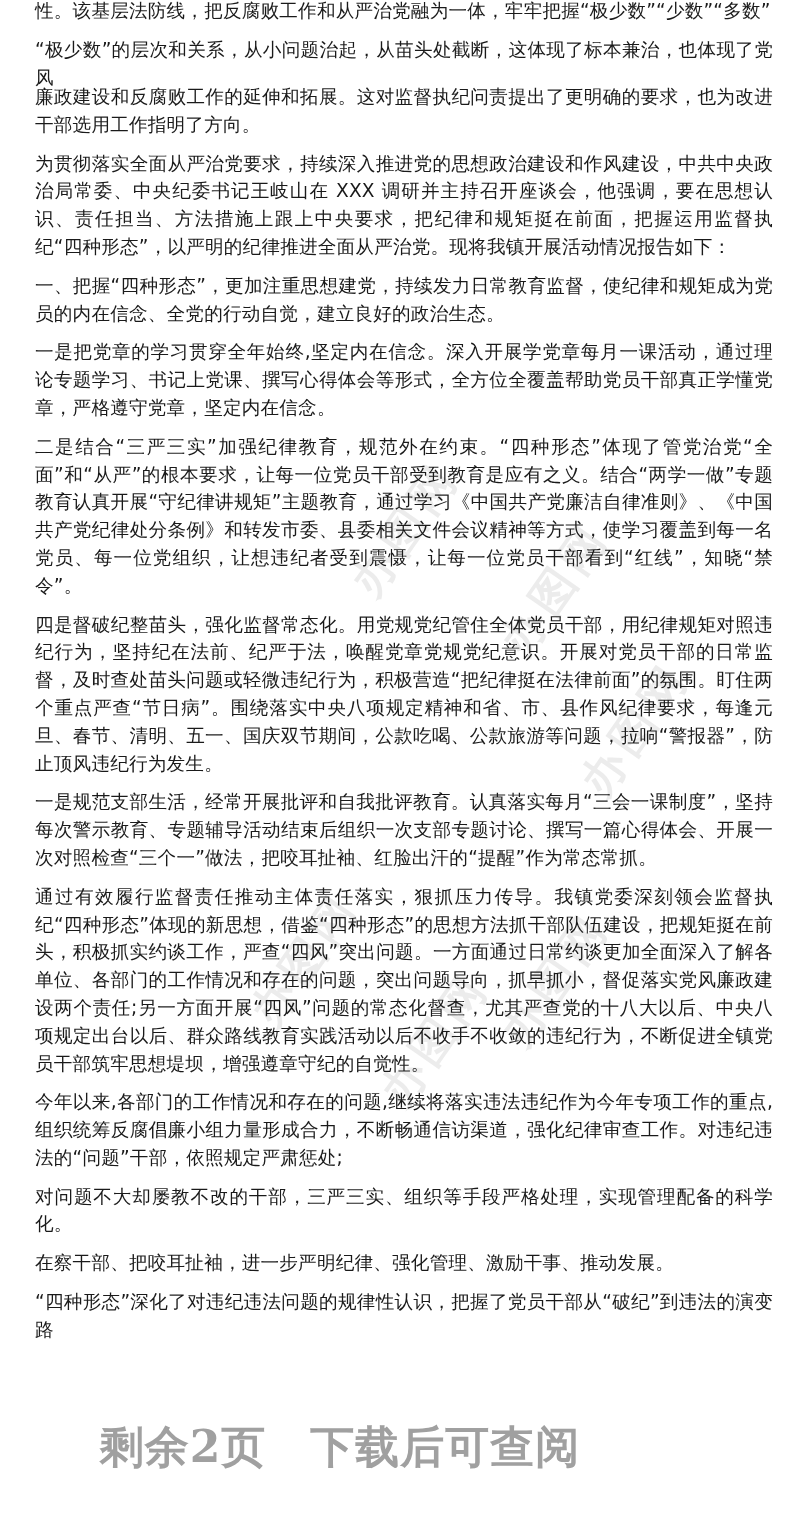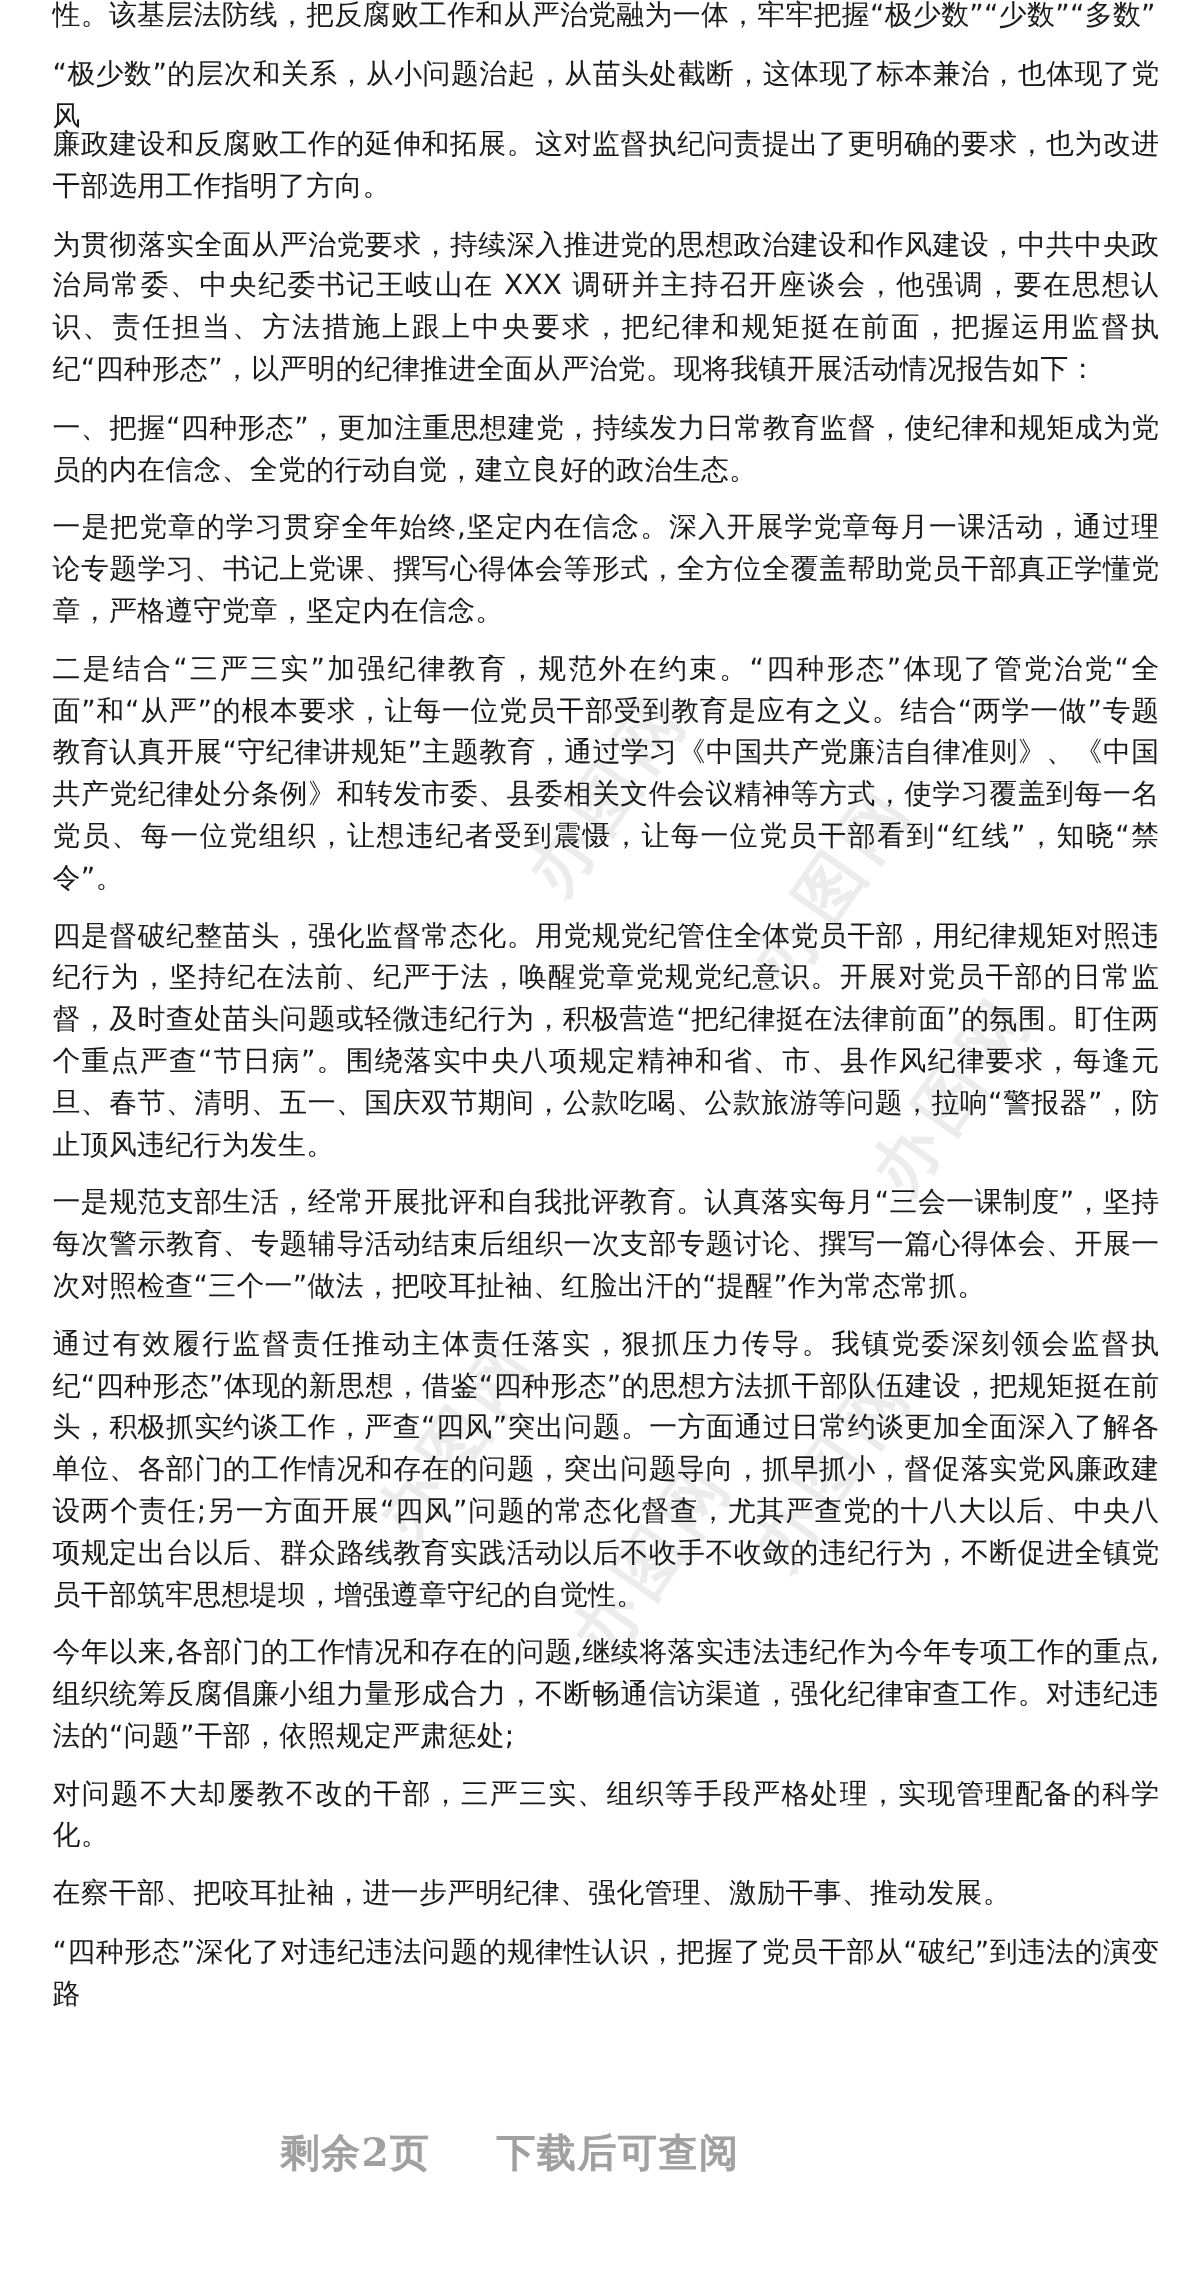--- a/index.html
+++ b/index.html
@@ -8,21 +8,21 @@
   .page { position: absolute; left: 0; top: 0; width: 800px; height: 1526px; }
   .block { position: absolute; left: 24px; width: 760px; font-size: 18.6px; line-height: 27.8px;
            letter-spacing: 0.2px; text-align: justify; }
   .block p { margin: 11px; }
   .top-block { top: -14px; }
   .main-block { top: 72px; }
   .watermark { position: absolute; color: rgba(150,150,150,0.18); font-size: 44px;
                font-weight: bold; transform: rotate(-55deg); pointer-events: none;
                font-family: "DejaVu Sans", sans-serif; letter-spacing: 6px; }
   .footer-note { position: absolute; top: 1418px; left: 0; width: 680px; text-align: center;
-                 font-size: 26px; font-weight: bold; color: #a0a0a0;
+                 font-size: 44px; font-weight: bold; color: #a0a0a0;
                  font-family: "DejaVu Serif", "Liberation Serif", serif; letter-spacing: 1px; }
   .footer-note span { display: inline-block; }
   .footer-note .gap { width: 44px; }
 </style>
 </head>
 <body>
 
 <div class="page">
 
   <div class="watermark" style="left:330px; top:500px;">办图网</div>

